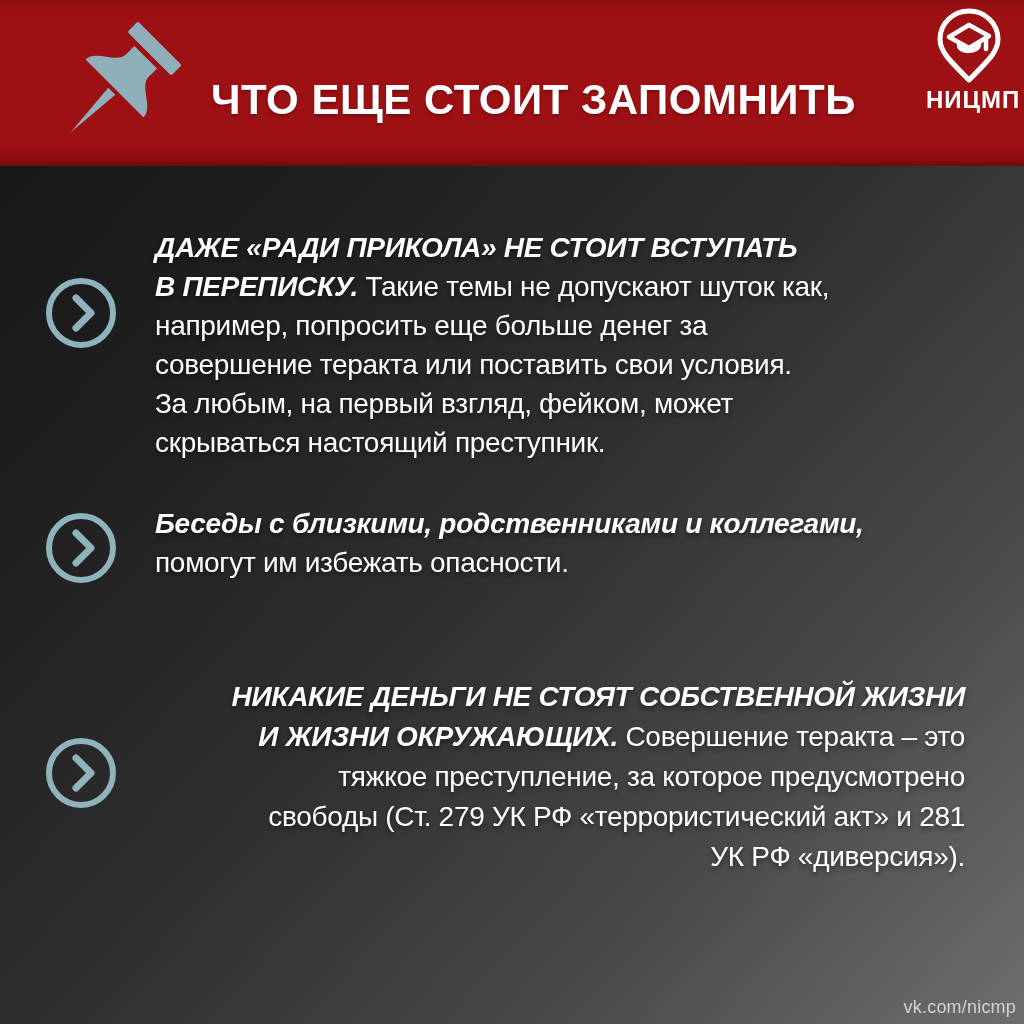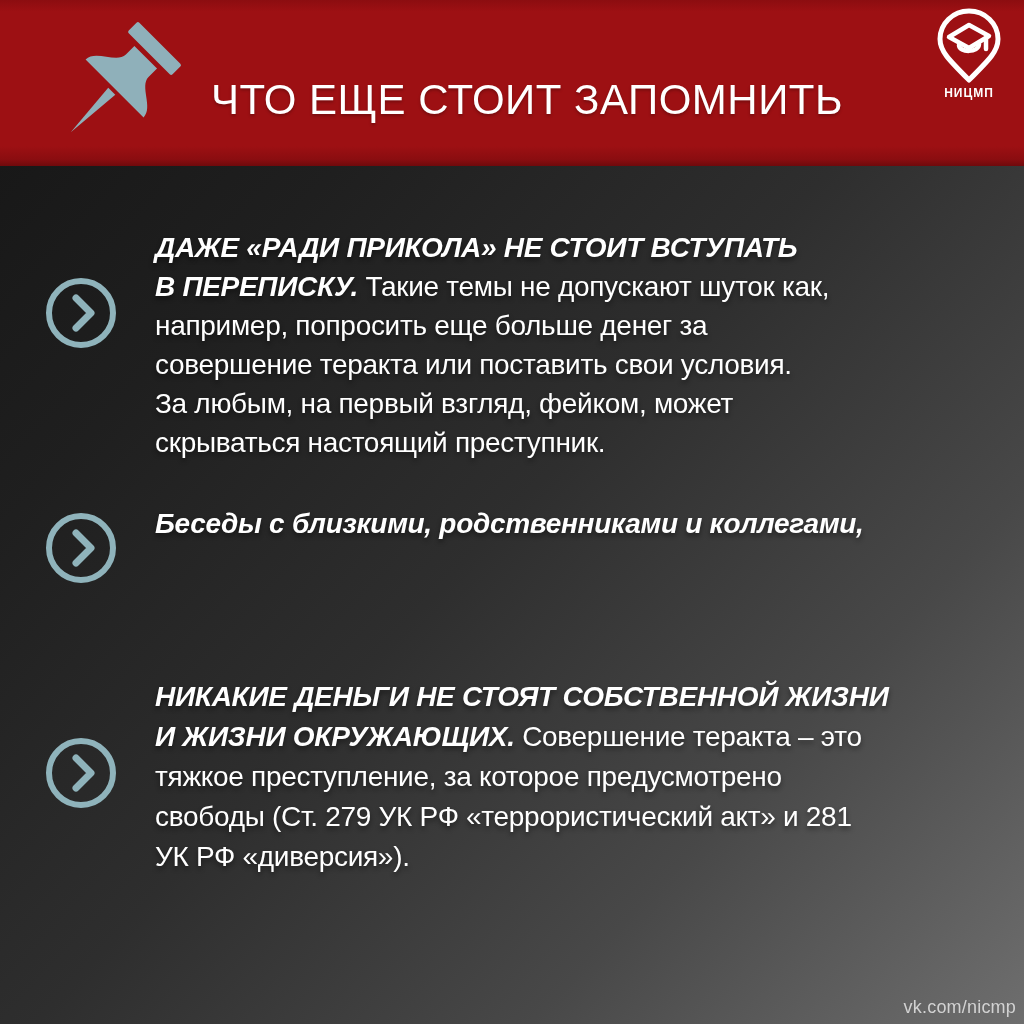--- a/index.html
+++ b/index.html
@@ -23,35 +23,35 @@
   .pushpin {
     position: absolute;
     left: 46px; top: 14px;
     width: 140px; height: 146px;
   }
   .page-title {
     position: absolute;
     left: 211px; top: 76px;
     color: #ffffff;
     font-size: 42px;
-    font-weight: normal;
+    font-weight: bold;
     letter-spacing: 0.5px;
     white-space: nowrap;
     text-shadow: 0 2px 3px rgba(0,0,0,0.25);
   }
   .logo {
     position: absolute;
     right: 12px; top: 8px;
     width: 86px;
     text-align: center;
   }
   .logo svg { display: block; margin: 0 auto; }
   .logo-text {
     color: #ffffff;
-    font-size: 12px;
+    font-size: 24px;
     font-weight: bold;
     letter-spacing: 1px;
     margin-top: 2px;
     white-space: nowrap;
   }
 
   
   .bullet-icon {
     position: absolute;
     left: 45px;
@@ -68,21 +68,21 @@
     color: #ffffff;
     font-size: 28px;
     letter-spacing: -0.3px;
     text-shadow: 0 3px 5px rgba(0,0,0,0.45);
   }
   .bullet-text .line { line-height: 39px; white-space: nowrap; }
   .bullet-text-3 .line { line-height: 40px; }
   .bullet-text .b { font-weight: bold; font-style: italic; }
   .bullet-text-1 { top: 228px; }
   .bullet-text-2 { top: 504px; }
-  .bullet-text-3 { top: 677px; }
+  .bullet-text-3 { top: 677px; text-align: right; }
 
   
   .footer-link {
     position: absolute;
     right: 8px; bottom: 6px;
     color: #d2d2d2;
     font-size: 18px;
     letter-spacing: 0.2px;
   }
 </style>
@@ -130,20 +130,21 @@
   <div class="bullet-text bullet-text-1">
       <div class="line"><span class="b">ДАЖЕ «РАДИ ПРИКОЛА» НЕ СТОИТ ВСТУПАТЬ</span></div>
       <div class="line"><span class="b">В ПЕРЕПИСКУ. </span><span>Такие темы не допускают шуток как,</span></div>
       <div class="line"><span>например, попросить еще больше денег за</span></div>
       <div class="line"><span>совершение теракта или поставить свои условия.</span></div>
       <div class="line"><span>За любым, на первый взгляд, фейком, может</span></div>
       <div class="line"><span>скрываться настоящий преступник.</span></div>
     </div>
   <div class="bullet-text bullet-text-2">
       <div class="line"><span class="b">Беседы с близкими, родственниками и коллегами,</span></div>
+      <div class="line"><span>помогут им избежать опасности.</span></div>
     </div>
   <div class="bullet-text bullet-text-3">
       <div class="line"><span class="b">НИКАКИЕ ДЕНЬГИ НЕ СТОЯТ СОБСТВЕННОЙ ЖИЗНИ</span></div>
       <div class="line"><span class="b">И ЖИЗНИ ОКРУЖАЮЩИХ. </span><span>Совершение теракта – это</span></div>
       <div class="line"><span>тяжкое преступление, за которое предусмотрено</span></div>
       <div class="line"><span>свободы (Ст. 279 УК РФ «террористический акт» и 281</span></div>
       <div class="line"><span>УК РФ «диверсия»).</span></div>
     </div>
 
   <div class="footer-link">vk.com/nicmp</div>

